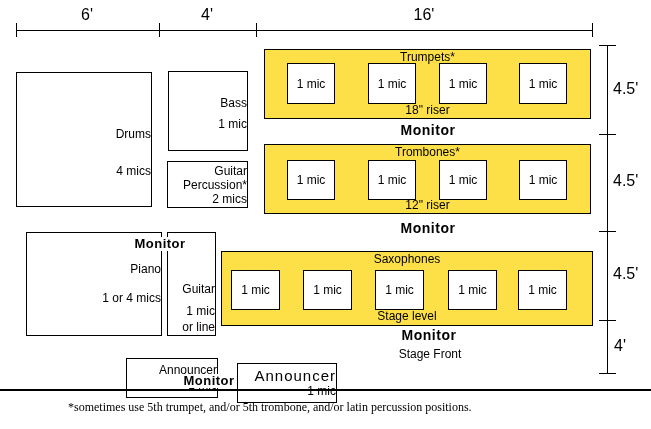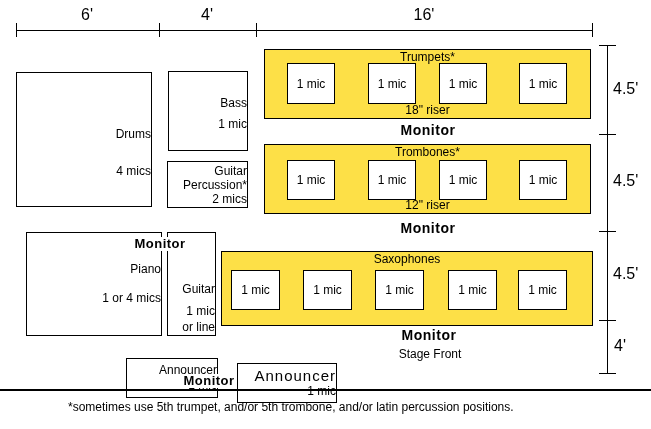--- a/index.html
+++ b/index.html
@@ -37,21 +37,21 @@
     box-sizing: border-box; display: flex; align-items: center; justify-content: center;
   }
   
   .mon {
     position: absolute; transform: translateX(-50%);
     font-weight: bold; font-size: 14px; letter-spacing: 0.5px;
     background: #fff; padding: 0 2px; line-height: 14px; white-space: nowrap; z-index: 5;
   }
   .mon.small { font-size: 13px; }
   .sfront { position: absolute; transform: translateX(-50%); white-space: nowrap; }
-  .note { position: absolute; white-space: nowrap; }
+  .note { position: absolute; white-space: nowrap; font-family: Liberation Serif, serif; }
   .announcer-name { font-size: 15px; letter-spacing: 1px; line-height: 17px; }
 </style>
 </head>
 <body>
 
 <div class="stage">
 
   <div class="hline" style="left:16px; top:30px; width:576px;"></div>
   <div class="vtick" style="left:16px;  top:23px;"></div>
   <div class="vtick" style="left:159px; top:23px;"></div>
@@ -145,20 +145,21 @@
       </div>
     <div class="mic" style="left:153px; top:18px; width:49px; height:40px;">
         <span>1 mic</span>
       </div>
     <div class="mic" style="left:226px; top:18px; width:49px; height:40px;">
         <span>1 mic</span>
       </div>
     <div class="mic" style="left:296px; top:18px; width:49px; height:40px;">
         <span>1 mic</span>
       </div>
+    <div class="rowriser" style="bottom:2px;">Stage level</div>
   </div>
   <div class="mon" style="left:429px; top:328px;">Monitor</div>
   <div class="sfront" style="left:430px; top:347px;">Stage Front</div>
 
   <div class="mon small" style="left:160px; top:237px;">Monitor</div>
 
   <div class="box" style="left:126px; top:343px; width:92px; height:40px;">
     <div>Announcer</div>
     <div>1 mic</div>
   </div>

